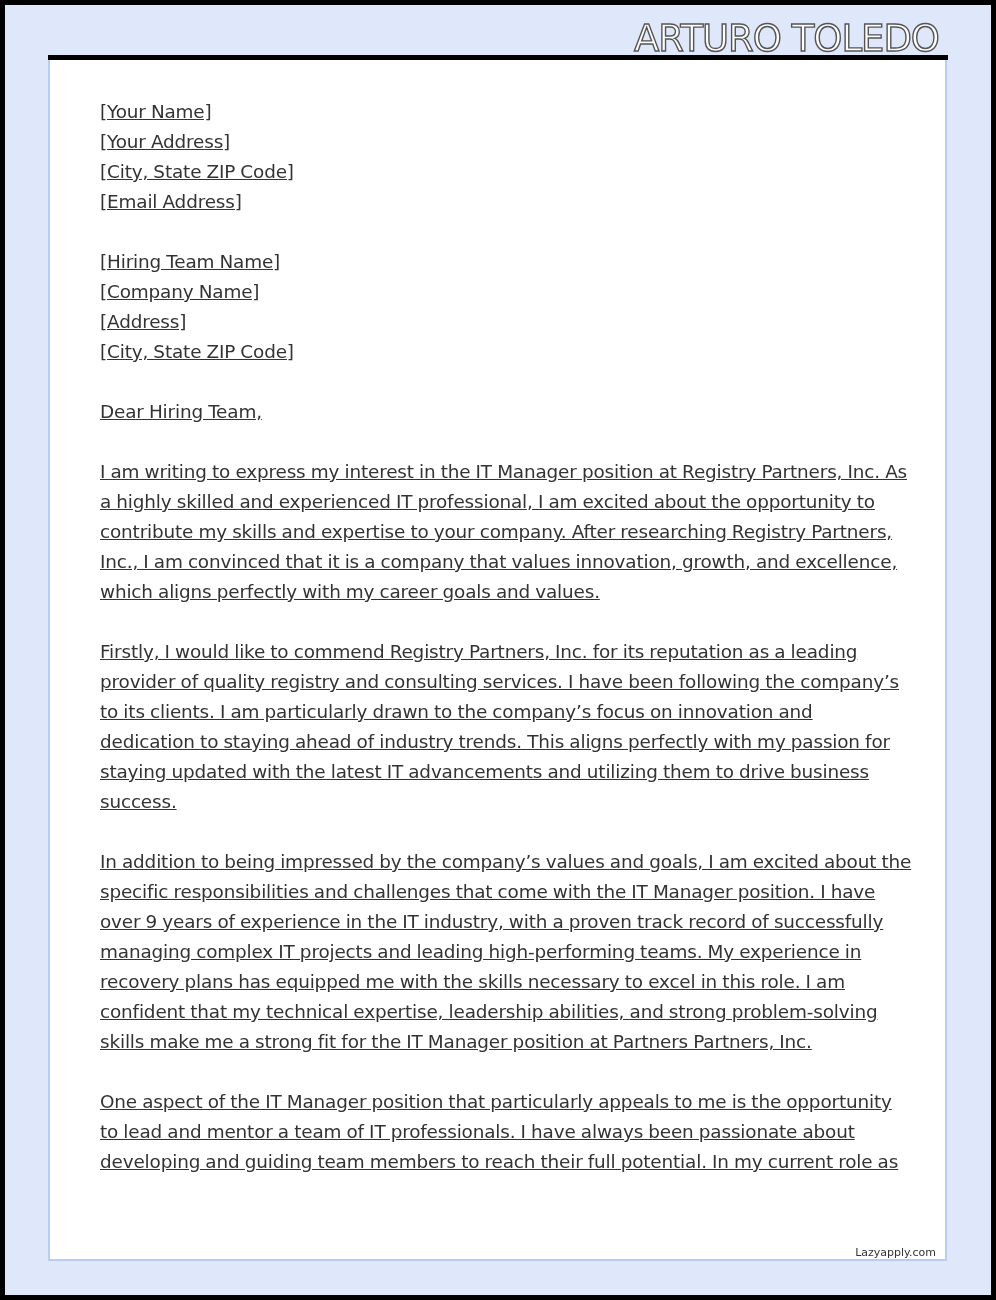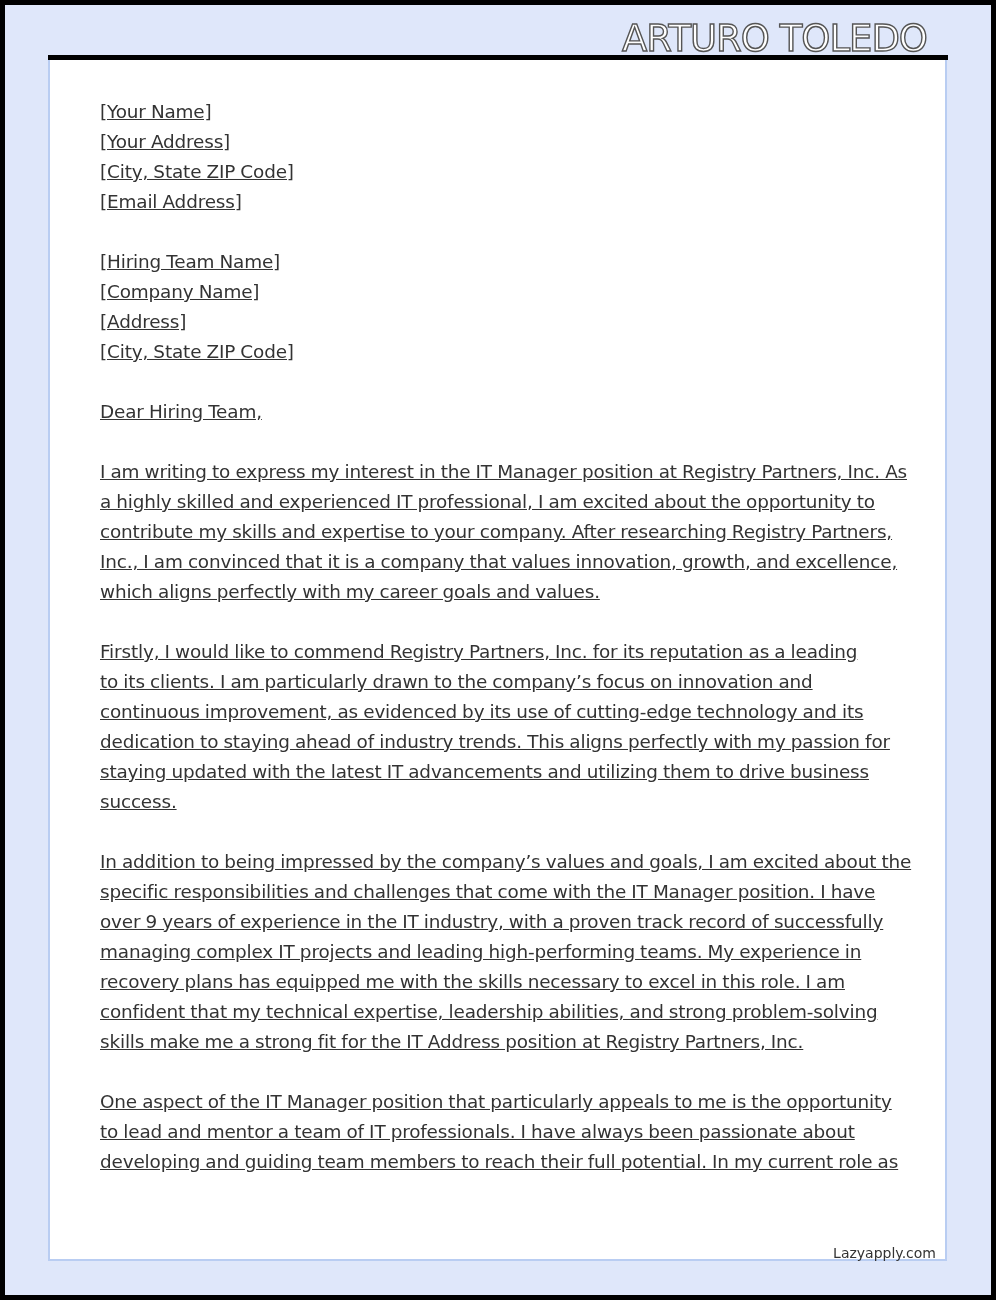--- a/index.html
+++ b/index.html
@@ -6,21 +6,21 @@
   body {
     width: 996px; height: 1300px; overflow: hidden; position: relative;
     background: #000;
     font-family: "DejaVu Sans", sans-serif;
   }
   .frame {
     position: absolute; left: 5px; top: 5px; width: 986px; height: 1290px;
     background: #dfe7fa; overflow: hidden;
   }
   .title {
-    position: absolute; right: 64px; top: 11px;
+    position: absolute; right: 52px; top: 11px;
     font-family: "DejaVu Sans", sans-serif;
     font-size: 37px; letter-spacing: -1px;
     color: #ffffff;
     -webkit-text-stroke: 1.4px #555555;
     line-height: 46px;
     white-space: nowrap;
   }
   .page {
     position: absolute; left: 43px; top: 50px; width: 899px; height: 1206px;
     background: #ffffff;
@@ -35,21 +35,21 @@
   }
   .content {
     position: absolute; left: 95px; top: 92px; width: 800px;
     font-size: 18.4px; line-height: 30px; color: #333333;
     letter-spacing: -0.15px; word-spacing: -0.5px;
   }
   .content p { margin: 0 0 30px 0; text-decoration: underline; }
   .content .line { display: block; white-space: nowrap; }
   .watermark {
     position: absolute; right: 55px; top: 1240px;
-    font-size: 14px; color: #333333; line-height: 16px;
+    font-size: 11px; color: #333333; line-height: 16px;
   }
 </style>
 </head>
 <body>
 
 <div class="frame">
   <div class="title">ARTURO TOLEDO</div>
 
   <div class="page"></div>
   <div class="topbar"></div>
@@ -72,34 +72,34 @@
     </p>
     <p>
       <span class="line">I am writing to express my interest in the IT Manager position at Registry Partners, Inc. As</span>
       <span class="line">a highly skilled and experienced IT professional, I am excited about the opportunity to</span>
       <span class="line">contribute my skills and expertise to your company. After researching Registry Partners,</span>
       <span class="line">Inc., I am convinced that it is a company that values innovation, growth, and excellence,</span>
       <span class="line">which aligns perfectly with my career goals and values.</span>
     </p>
     <p>
       <span class="line">Firstly, I would like to commend Registry Partners, Inc. for its reputation as a leading</span>
+      <span class="line">provider of quality registry and consulting services. I have been following the company’s</span>
       <span class="line">to its clients. I am particularly drawn to the company’s focus on innovation and</span>
-      <span class="line">continuous improvement, as evidenced by its use of cutting-edge technology and its</span>
       <span class="line">dedication to staying ahead of industry trends. This aligns perfectly with my passion for</span>
       <span class="line">staying updated with the latest IT advancements and utilizing them to drive business</span>
       <span class="line">success.</span>
     </p>
     <p>
       <span class="line">In addition to being impressed by the company’s values and goals, I am excited about the</span>
       <span class="line">specific responsibilities and challenges that come with the IT Manager position. I have</span>
       <span class="line">over 9 years of experience in the IT industry, with a proven track record of successfully</span>
       <span class="line">managing complex IT projects and leading high-performing teams. My experience in</span>
       <span class="line">recovery plans has equipped me with the skills necessary to excel in this role. I am</span>
       <span class="line">confident that my technical expertise, leadership abilities, and strong problem-solving</span>
-      <span class="line">skills make me a strong fit for the IT Address position at Registry Partners, Inc.</span>
+      <span class="line">skills make me a strong fit for the IT Manager position at Partners Partners, Inc.</span>
     </p>
     <p>
       <span class="line">One aspect of the IT Manager position that particularly appeals to me is the opportunity</span>
       <span class="line">to lead and mentor a team of IT professionals. I have always been passionate about</span>
       <span class="line">developing and guiding team members to reach their full potential. In my current role as</span>
     </p>
   </div>
 
   <div class="watermark">Lazyapply.com</div>
 </div>

